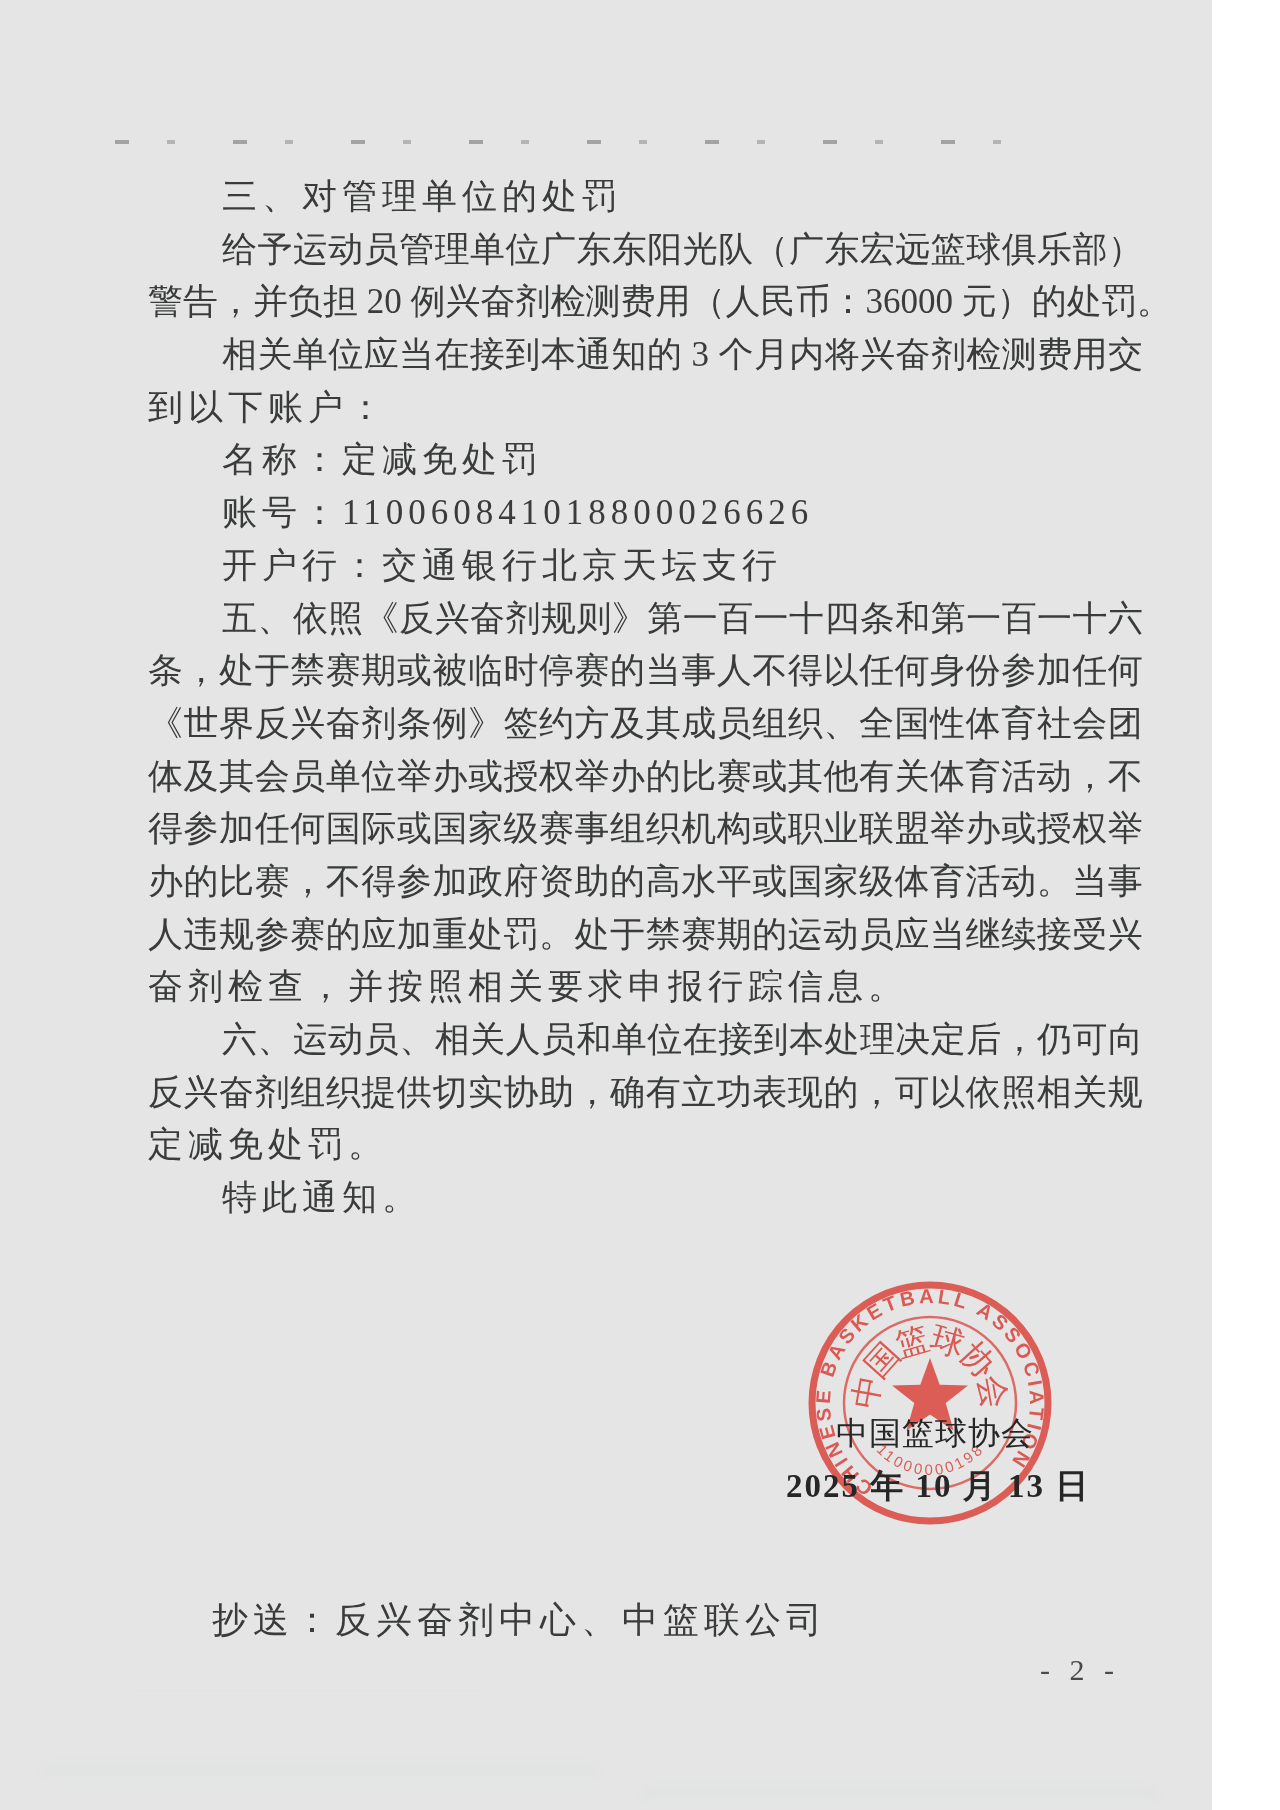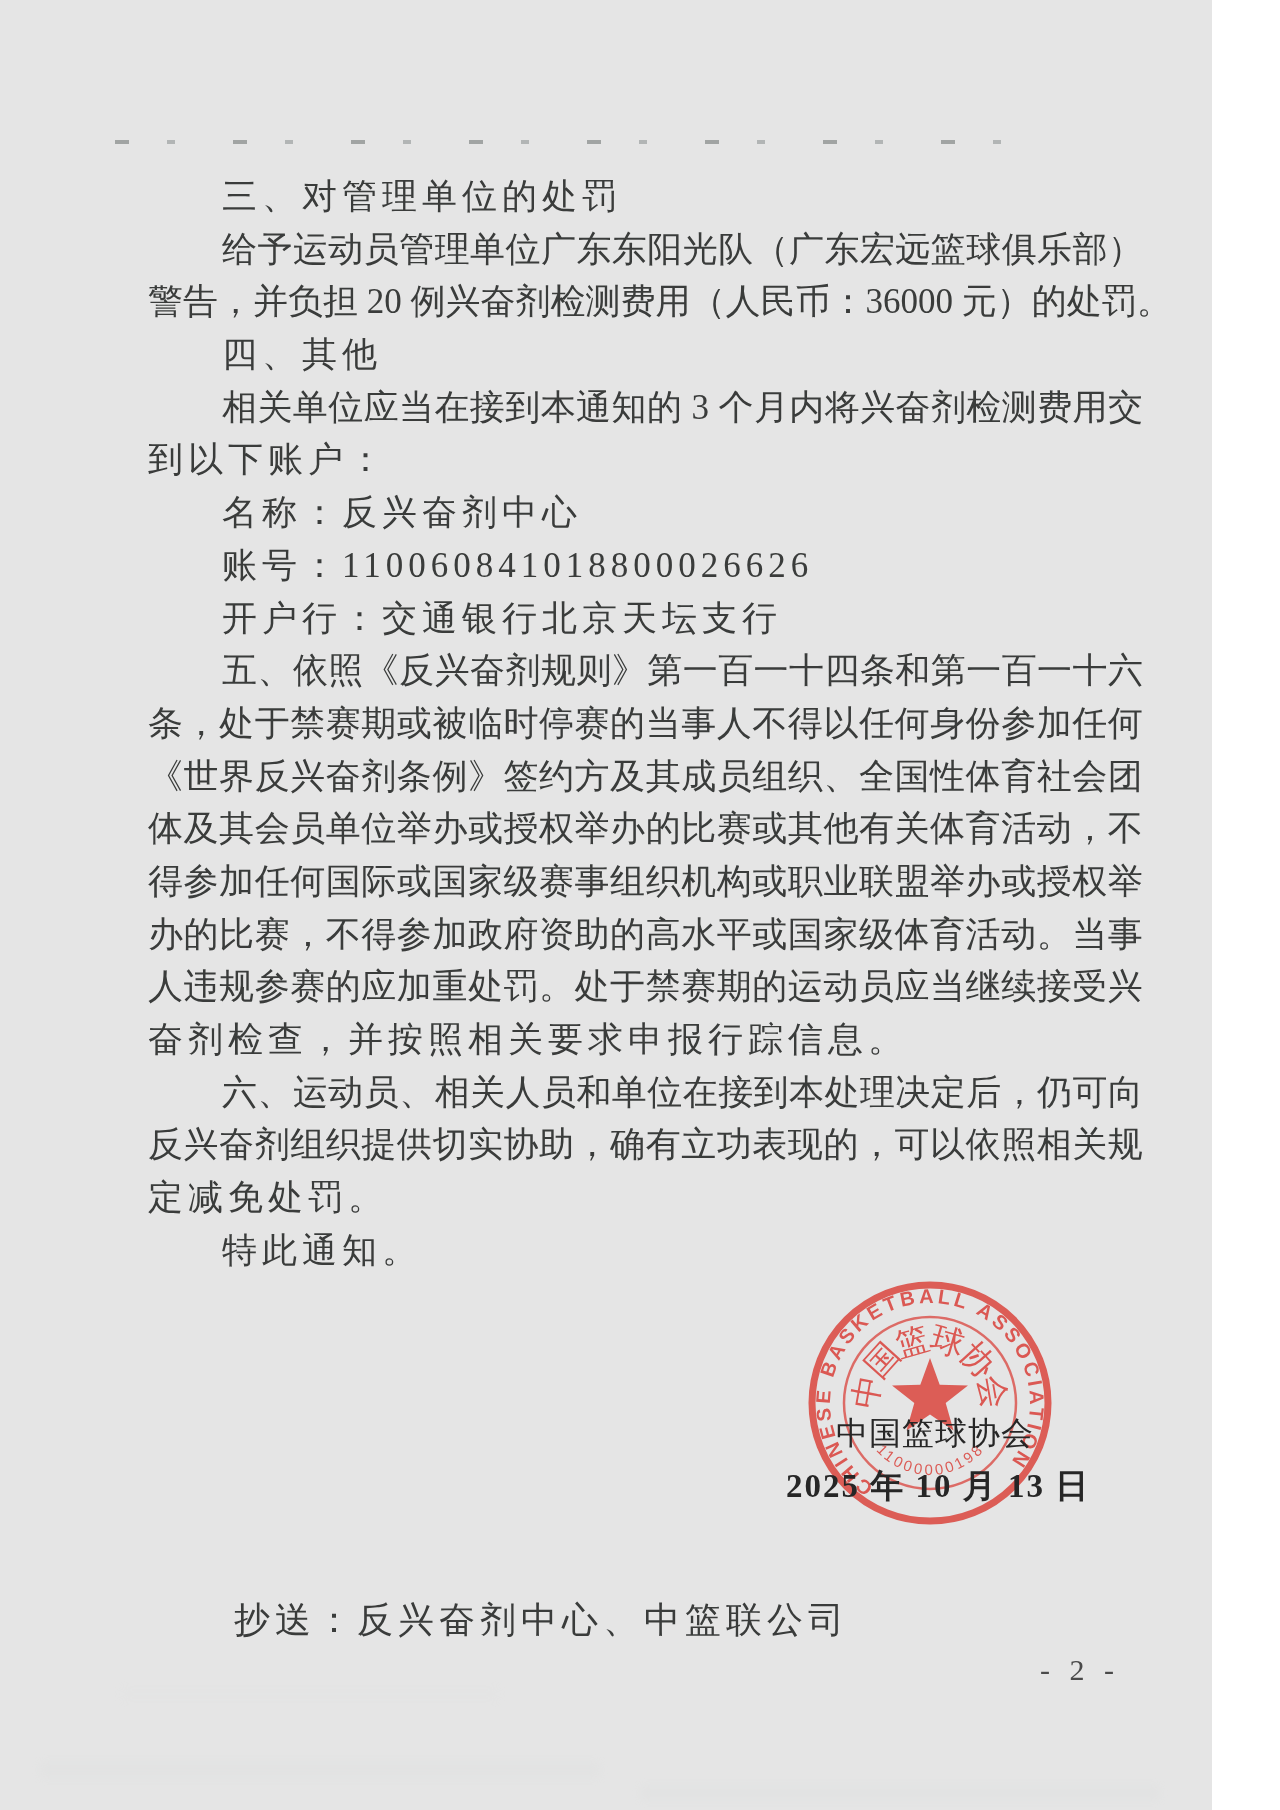--- a/index.html
+++ b/index.html
@@ -21,21 +21,21 @@
   #seal text{fill:#d93831;}
   
   .sig-text{
     position:absolute;z-index:2;color:#262626;white-space:pre;
     font-family:"Liberation Serif","DejaVu Serif",serif;
   }
   #sig-org{left:820px;top:1412px;font-size:32px;letter-spacing:1px;margin-left:16px;}
   #sig-date{left:786px;top:1464px;font-size:33px;letter-spacing:2px;font-weight:bold;}
   
   #cc-line{
-    position:absolute;left:234px;top:1596px;font-size:36px;letter-spacing:5px;
+    position:absolute;left:212px;top:1596px;font-size:36px;letter-spacing:5px;
     color:#3a3c3b;white-space:pre;font-family:Liberation Mono, monospace;
   }
   
   #page-num{
     position:absolute;left:1040px;top:1653px;font-size:30px;letter-spacing:6px;color:#4a4a4a;white-space:pre;
   }
   
   .artifact{position:absolute;pointer-events:none;}
   #artifact-top{
     left:115px;top:140px;width:895px;height:4px;opacity:.55;
@@ -53,24 +53,23 @@
 
   <div class="artifact" id="artifact-top"></div>
   <div class="artifact" id="artifact-mid"></div>
   <div class="artifact" id="artifact-bottom-1"></div>
   <div class="artifact" id="artifact-bottom-2"></div>
 
   <div id="doc-body">
       <div class="line indent">三、对管理单位的处罚</div>
       <div class="line indent justify"><span>给</span><span>予</span><span>运</span><span>动</span><span>员</span><span>管</span><span>理</span><span>单</span><span>位</span><span>广</span><span>东</span><span>东</span><span>阳</span><span>光</span><span>队</span><span>（</span><span>广</span><span>东</span><span>宏</span><span>远</span><span>篮</span><span>球</span><span>俱</span><span>乐</span><span>部</span><span>）</span></div>
       <div class="line justify"><span>警</span><span>告</span><span>，</span><span>并</span><span>负</span><span>担</span><span> </span><span>2</span><span>0</span><span> </span><span>例</span><span>兴</span><span>奋</span><span>剂</span><span>检</span><span>测</span><span>费</span><span>用</span><span>（</span><span>人</span><span>民</span><span>币</span><span>：</span><span>3</span><span>6</span><span>0</span><span>0</span><span>0</span><span> </span><span>元</span><span>）</span><span>的</span><span>处</span><span>罚</span><span>。</span></div>
-      <div class="line indent">四、其他</div>
       <div class="line indent justify"><span>相</span><span>关</span><span>单</span><span>位</span><span>应</span><span>当</span><span>在</span><span>接</span><span>到</span><span>本</span><span>通</span><span>知</span><span>的</span><span> </span><span>3</span><span> </span><span>个</span><span>月</span><span>内</span><span>将</span><span>兴</span><span>奋</span><span>剂</span><span>检</span><span>测</span><span>费</span><span>用</span><span>交</span></div>
       <div class="line">到以下账户：</div>
-      <div class="line indent">名称：反兴奋剂中心</div>
+      <div class="line indent">名称：定减免处罚</div>
       <div class="line indent">账号：110060841018800026626</div>
       <div class="line indent">开户行：交通银行北京天坛支行</div>
       <div class="line indent justify"><span>五</span><span>、</span><span>依</span><span>照</span><span>《</span><span>反</span><span>兴</span><span>奋</span><span>剂</span><span>规</span><span>则</span><span>》</span><span>第</span><span>一</span><span>百</span><span>一</span><span>十</span><span>四</span><span>条</span><span>和</span><span>第</span><span>一</span><span>百</span><span>一</span><span>十</span><span>六</span></div>
       <div class="line justify"><span>条</span><span>，</span><span>处</span><span>于</span><span>禁</span><span>赛</span><span>期</span><span>或</span><span>被</span><span>临</span><span>时</span><span>停</span><span>赛</span><span>的</span><span>当</span><span>事</span><span>人</span><span>不</span><span>得</span><span>以</span><span>任</span><span>何</span><span>身</span><span>份</span><span>参</span><span>加</span><span>任</span><span>何</span></div>
       <div class="line justify"><span>《</span><span>世</span><span>界</span><span>反</span><span>兴</span><span>奋</span><span>剂</span><span>条</span><span>例</span><span>》</span><span>签</span><span>约</span><span>方</span><span>及</span><span>其</span><span>成</span><span>员</span><span>组</span><span>织</span><span>、</span><span>全</span><span>国</span><span>性</span><span>体</span><span>育</span><span>社</span><span>会</span><span>团</span></div>
       <div class="line justify"><span>体</span><span>及</span><span>其</span><span>会</span><span>员</span><span>单</span><span>位</span><span>举</span><span>办</span><span>或</span><span>授</span><span>权</span><span>举</span><span>办</span><span>的</span><span>比</span><span>赛</span><span>或</span><span>其</span><span>他</span><span>有</span><span>关</span><span>体</span><span>育</span><span>活</span><span>动</span><span>，</span><span>不</span></div>
       <div class="line justify"><span>得</span><span>参</span><span>加</span><span>任</span><span>何</span><span>国</span><span>际</span><span>或</span><span>国</span><span>家</span><span>级</span><span>赛</span><span>事</span><span>组</span><span>织</span><span>机</span><span>构</span><span>或</span><span>职</span><span>业</span><span>联</span><span>盟</span><span>举</span><span>办</span><span>或</span><span>授</span><span>权</span><span>举</span></div>
       <div class="line justify"><span>办</span><span>的</span><span>比</span><span>赛</span><span>，</span><span>不</span><span>得</span><span>参</span><span>加</span><span>政</span><span>府</span><span>资</span><span>助</span><span>的</span><span>高</span><span>水</span><span>平</span><span>或</span><span>国</span><span>家</span><span>级</span><span>体</span><span>育</span><span>活</span><span>动</span><span>。</span><span>当</span><span>事</span></div>
       <div class="line justify"><span>人</span><span>违</span><span>规</span><span>参</span><span>赛</span><span>的</span><span>应</span><span>加</span><span>重</span><span>处</span><span>罚</span><span>。</span><span>处</span><span>于</span><span>禁</span><span>赛</span><span>期</span><span>的</span><span>运</span><span>动</span><span>员</span><span>应</span><span>当</span><span>继</span><span>续</span><span>接</span><span>受</span><span>兴</span></div>
       <div class="line">奋剂检查，并按照相关要求申报行踪信息。</div>

